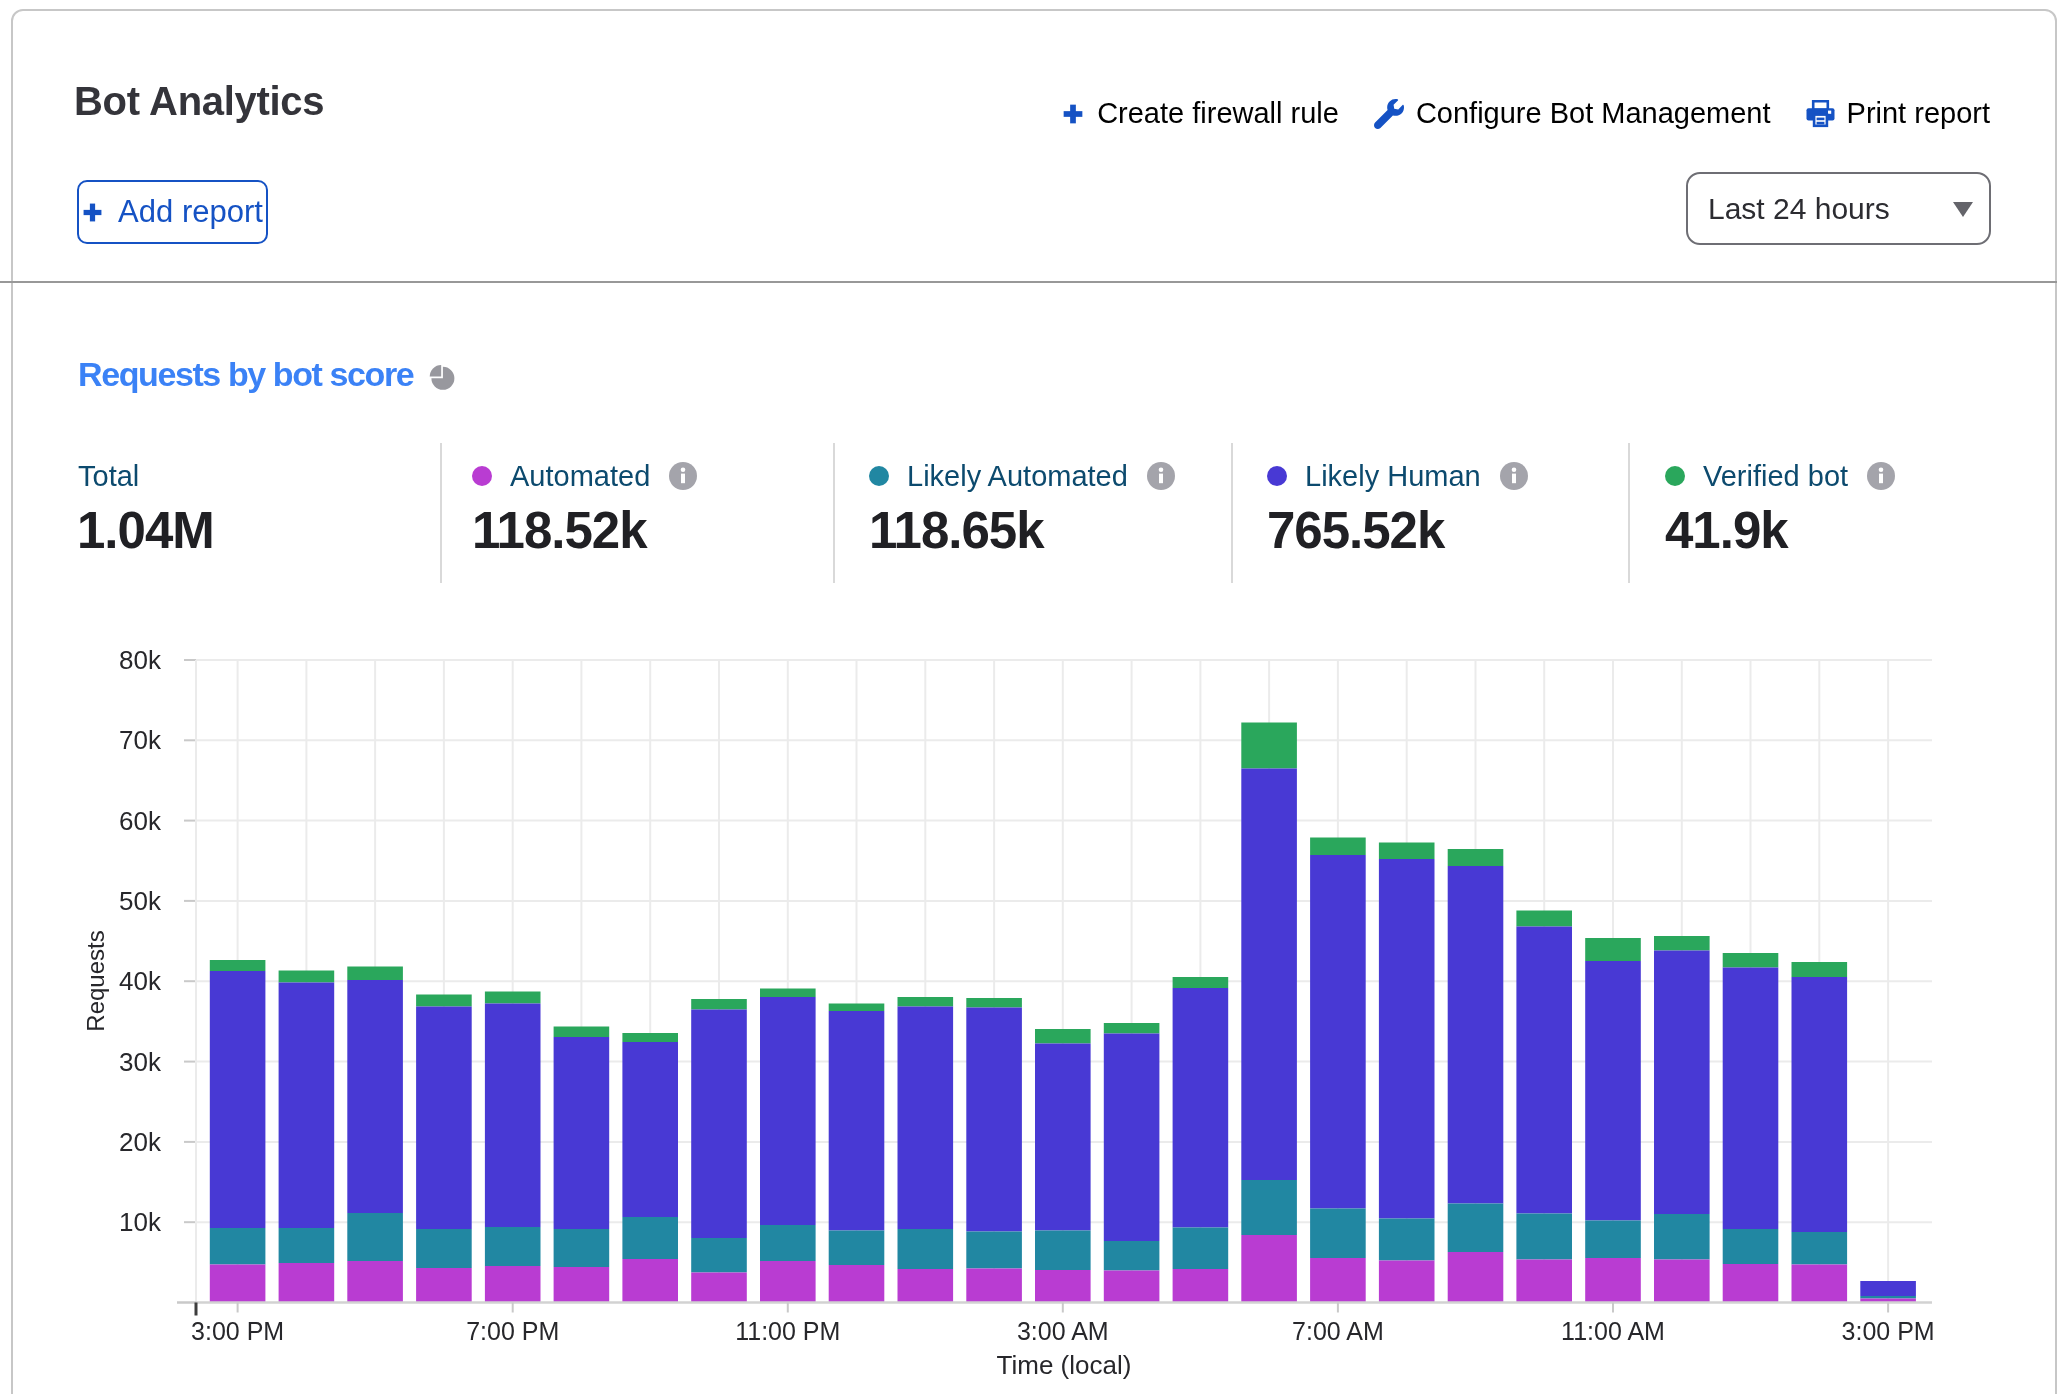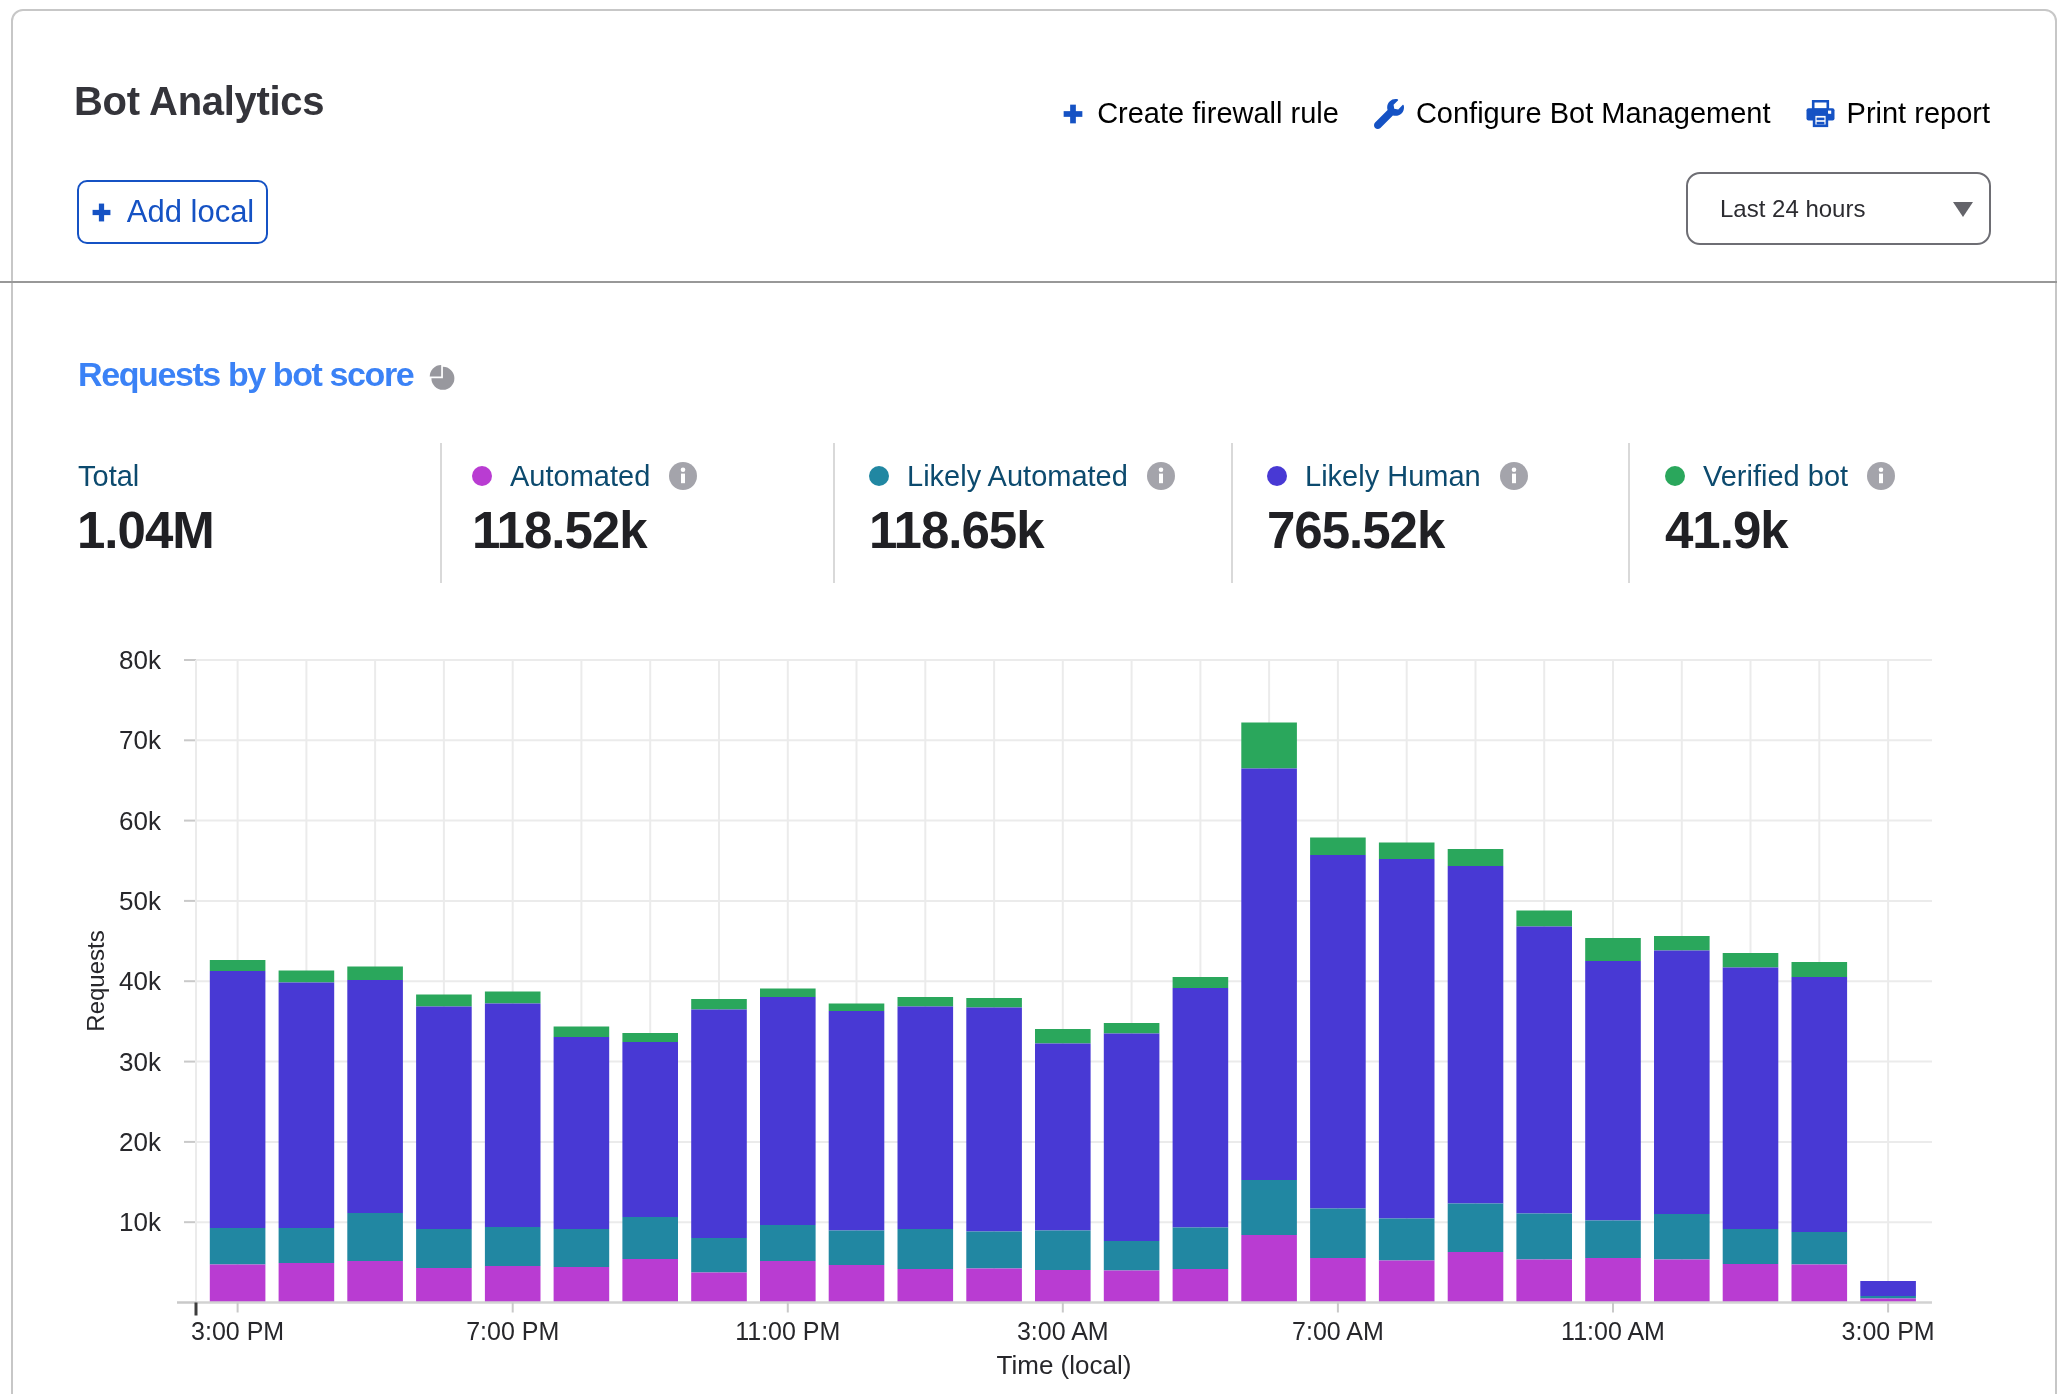--- a/index.html
+++ b/index.html
@@ -8,21 +8,21 @@
 .divider { position:absolute; left:0; top:281px; width:2057px; height:2px; background:#989898; }
 .h1 { position:absolute; left:74px; top:79px; font-size:40px; font-weight:700; color:#34343a; letter-spacing:-0.3px; }
 .links { position:absolute; right:80px; top:97px; display:flex; align-items:center; gap:35px;
   font-size:29px; color:#000000; white-space:nowrap; }
 .links .lk { display:flex; align-items:center; }
 .addfilter { position:absolute; left:77px; top:180px; width:191px; height:64px;
   border:2.5px solid #1552c4; border-radius:10px; background:#fff; display:flex; align-items:center;
   justify-content:center; gap:15px; font-size:31px; color:#1552c4; }
 .select { position:absolute; left:1686px; top:172px; width:305px; height:73px;
   border:2px solid #6e6e74; border-radius:14px; background:#fff; display:flex; align-items:center;
-  font-size:24px; color:#2c2c31; padding-left:32px; }
+  font-size:30px; color:#2c2c31; padding-left:20px; }
 .select .tri { position:absolute; right:16px; top:28px; width:0; height:0;
   border-left:10.5px solid transparent; border-right:10.5px solid transparent; border-top:15px solid #64646a; }
 .sec { position:absolute; left:78px; top:355px; font-size:34px; font-weight:700; color:#3b82f6; display:flex; letter-spacing:-1.4px; }
 .statdiv { position:absolute; top:443px; width:2px; height:140px; background:#d9d9d9; }
 .legrow { position:absolute; top:461px; display:flex; align-items:center; height:30px; }
 .dot { width:20px; height:20px; border-radius:50%; margin-right:18px; flex:none; }
 .leglab { font-size:29px; color:#0c4a6e; }
 .statval { position:absolute; top:501px; font-size:51px; font-weight:700; color:#202024; letter-spacing:-1px;text-align:right; }
 .chart { position:absolute; left:0; top:0; }
 </style></head>
@@ -47,21 +47,21 @@
         <rect x="8.1" y="14.6" width="12.8" height="11.2" fill="#fff" stroke="#1552c4" stroke-width="2.6"></rect>
         <rect x="10.6" y="17.6" width="7.8" height="2.6" fill="#1552c4"></rect>
         <rect x="10.6" y="21.8" width="7.8" height="2.6" fill="#1552c4"></rect>
       </svg>Print report</span>
 </div>
 <div class="addfilter">
     <svg width="21" height="21" viewBox="0 0 20 20">
       <line x1="10" y1="1.5" x2="10" y2="18.5" stroke="#1552c4" stroke-width="5.0"></line>
       <line x1="1.5" y1="10" x2="18.5" y2="10" stroke="#1552c4" stroke-width="5.0"></line>
     </svg>
-    <span>Add local</span>
+    <span>Add report</span>
   </div>
 <div class="select">Last 24 hours<span class="tri"></span></div>
 <div class="sec">Requests by bot score <svg width="28" height="28" viewBox="0 0 28 28" style="margin-left:16px;margin-top:9px">
       <path fill="#98989e" d="M13.9 14.3 L13.9 2.8 A11.5 11.5 0 1 1 2.4 14.3 Z"></path>
       <path fill="#98989e" transform="translate(-1.7,-1.7)" d="M13.9 14.3 L2.4 14.3 A11.5 11.5 0 0 1 13.9 2.8 Z"></path>
     </svg></div>
 
 <div class="legrow" style="left:78px">
     <span class="leglab">Total</span>
   </div>

